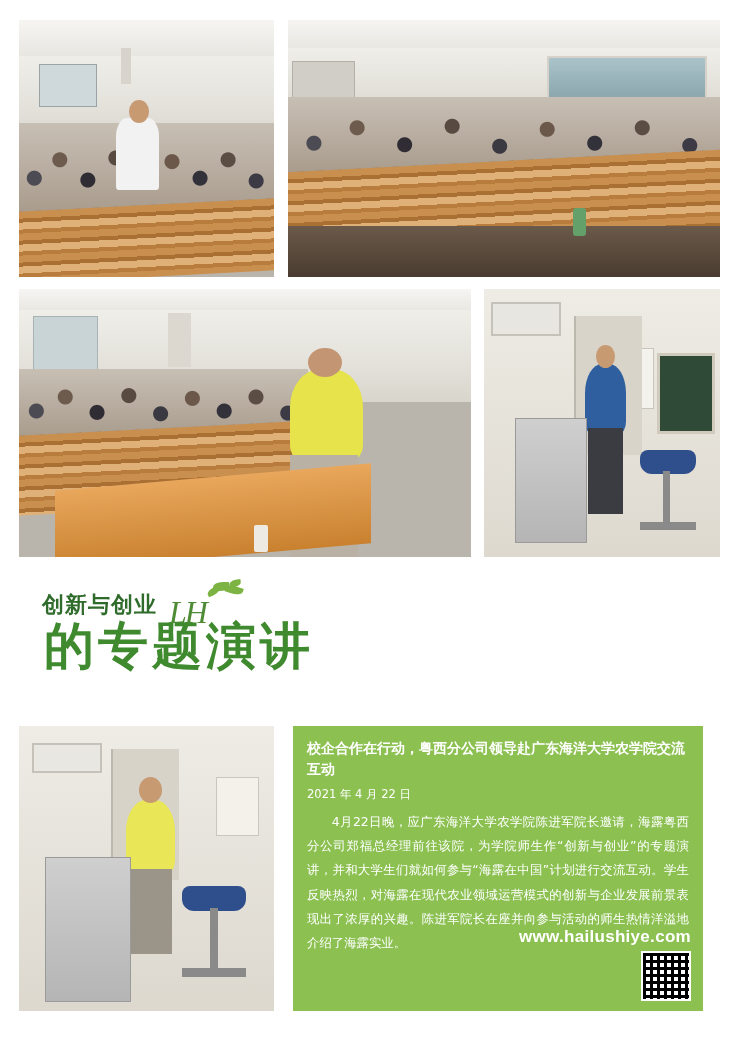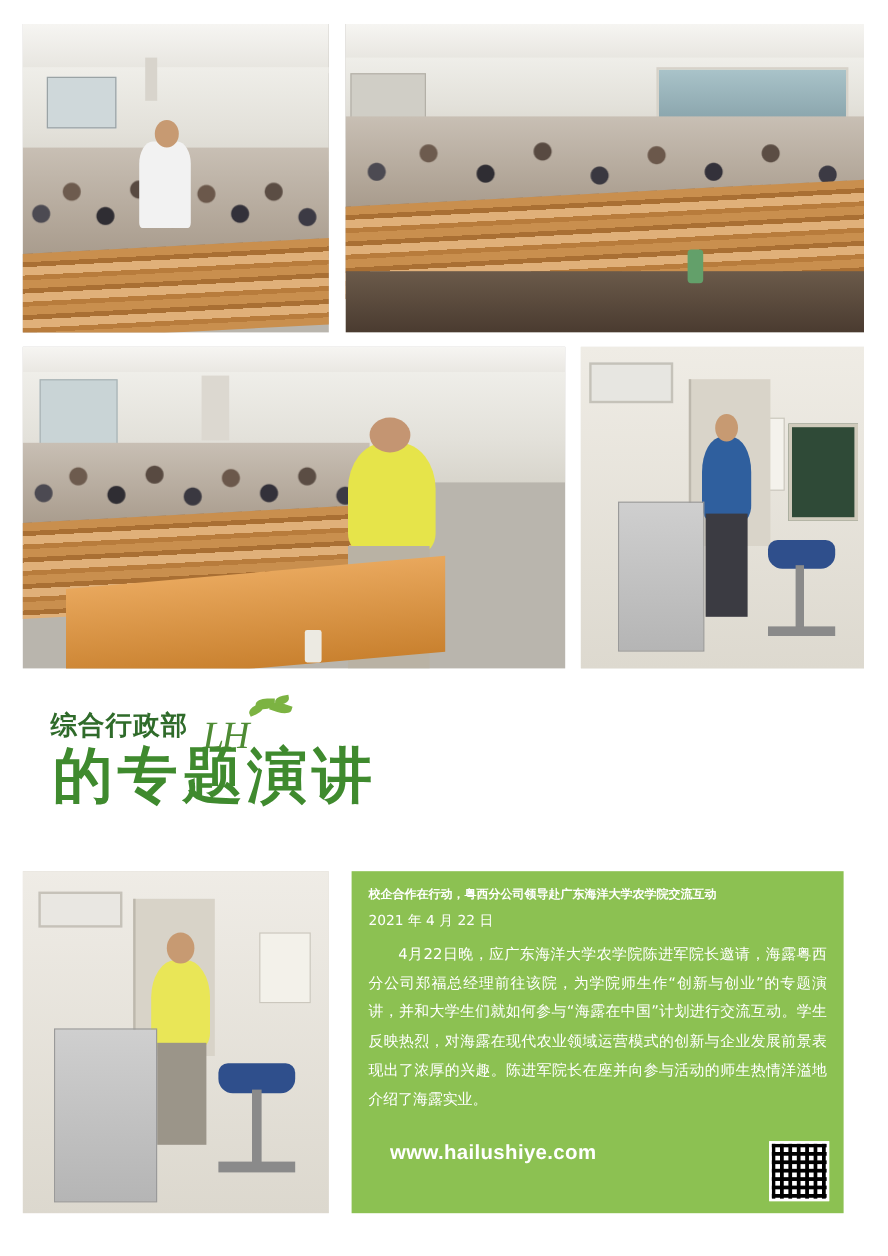--- a/index.html
+++ b/index.html
@@ -128,21 +128,21 @@
   .article {
     position: absolute;
     left: 293px; top: 726px;
     width: 410px; height: 285px;
     background: #8cc152;
     color: #ffffff;
     box-sizing: border-box;
     padding: 12px 14px 10px 14px;
   }
   .art-headline {
-    font-size: 10px;
+    font-size: 14px;
     font-weight: bold;
     font-family: "DejaVu Sans", sans-serif;
     line-height: 1.5;
     color: #ffffff;
   }
   .art-date {
     margin-top: 7px;
     font-size: 11.5px;
     font-family: "DejaVu Sans", sans-serif;
     color: #ffffff;
@@ -151,23 +151,25 @@
     margin-top: 8px;
     font-size: 12.4px;
     line-height: 1.95;
     text-align: justify;
     text-indent: 2em;
     font-family: "DejaVu Sans", sans-serif;
     color: #ffffff;
   }
   .art-footer {
     position: absolute;
-    left: 32px; right: 12px; bottom: 10px;
+    left: 14px; right: 12px; bottom: 10px;
     display: flex;
+    align-items: flex-end;
     justify-content: space-between;
+    flex-direction: column;
   }
   .site-url {
     font-size: 17px;
     font-weight: bold;
     font-family: "Liberation Sans", sans-serif;
     color: #ffffff;
     letter-spacing: 0.3px;
     padding-bottom: 4px;
   }
   .qr {
@@ -263,21 +265,21 @@
     <div class="head" style="left:47.5%; top:21%; width:8%; height:8.5%;"></div>
     <div style="position:absolute; left:44%; top:52%; width:15%; height:32%; background:#3b3b42;"></div>
     <div class="podium" style="left:13%; top:48%; width:30%; height:46%;"></div>
     <div class="stool-seat" style="left:66%; top:60%; width:24%; height:9%;"></div>
     <div class="stool-leg" style="left:76%; top:68%; width:3%; height:20%;"></div>
     <div class="stool-leg" style="left:66%; top:87%; width:24%; height:3%;"></div>
   </div>
 
   <div class="masthead">
     <div class="dept-line">
-      <span class="dept-text">综合行政部</span>
+      <span class="dept-text">创新与创业</span>
       <span class="logo-mark">
         <span class="lh">LH</span>
         <span class="leaf" style="left:46px; top:0px; width:16px; height:9px;"></span>
         <span class="leaf" style="left:58px; top:4px; width:18px; height:8px; transform:rotate(18deg);"></span>
         <span class="leaf" style="left:40px; top:6px; width:13px; height:7px; transform:rotate(-24deg);"></span>
         <span class="leaf" style="left:62px; top:-2px; width:12px; height:7px; transform:rotate(-10deg);"></span>
       </span>
     </div>
     <div class="title-line">
       <span class="big-title">的专题演讲</span>

